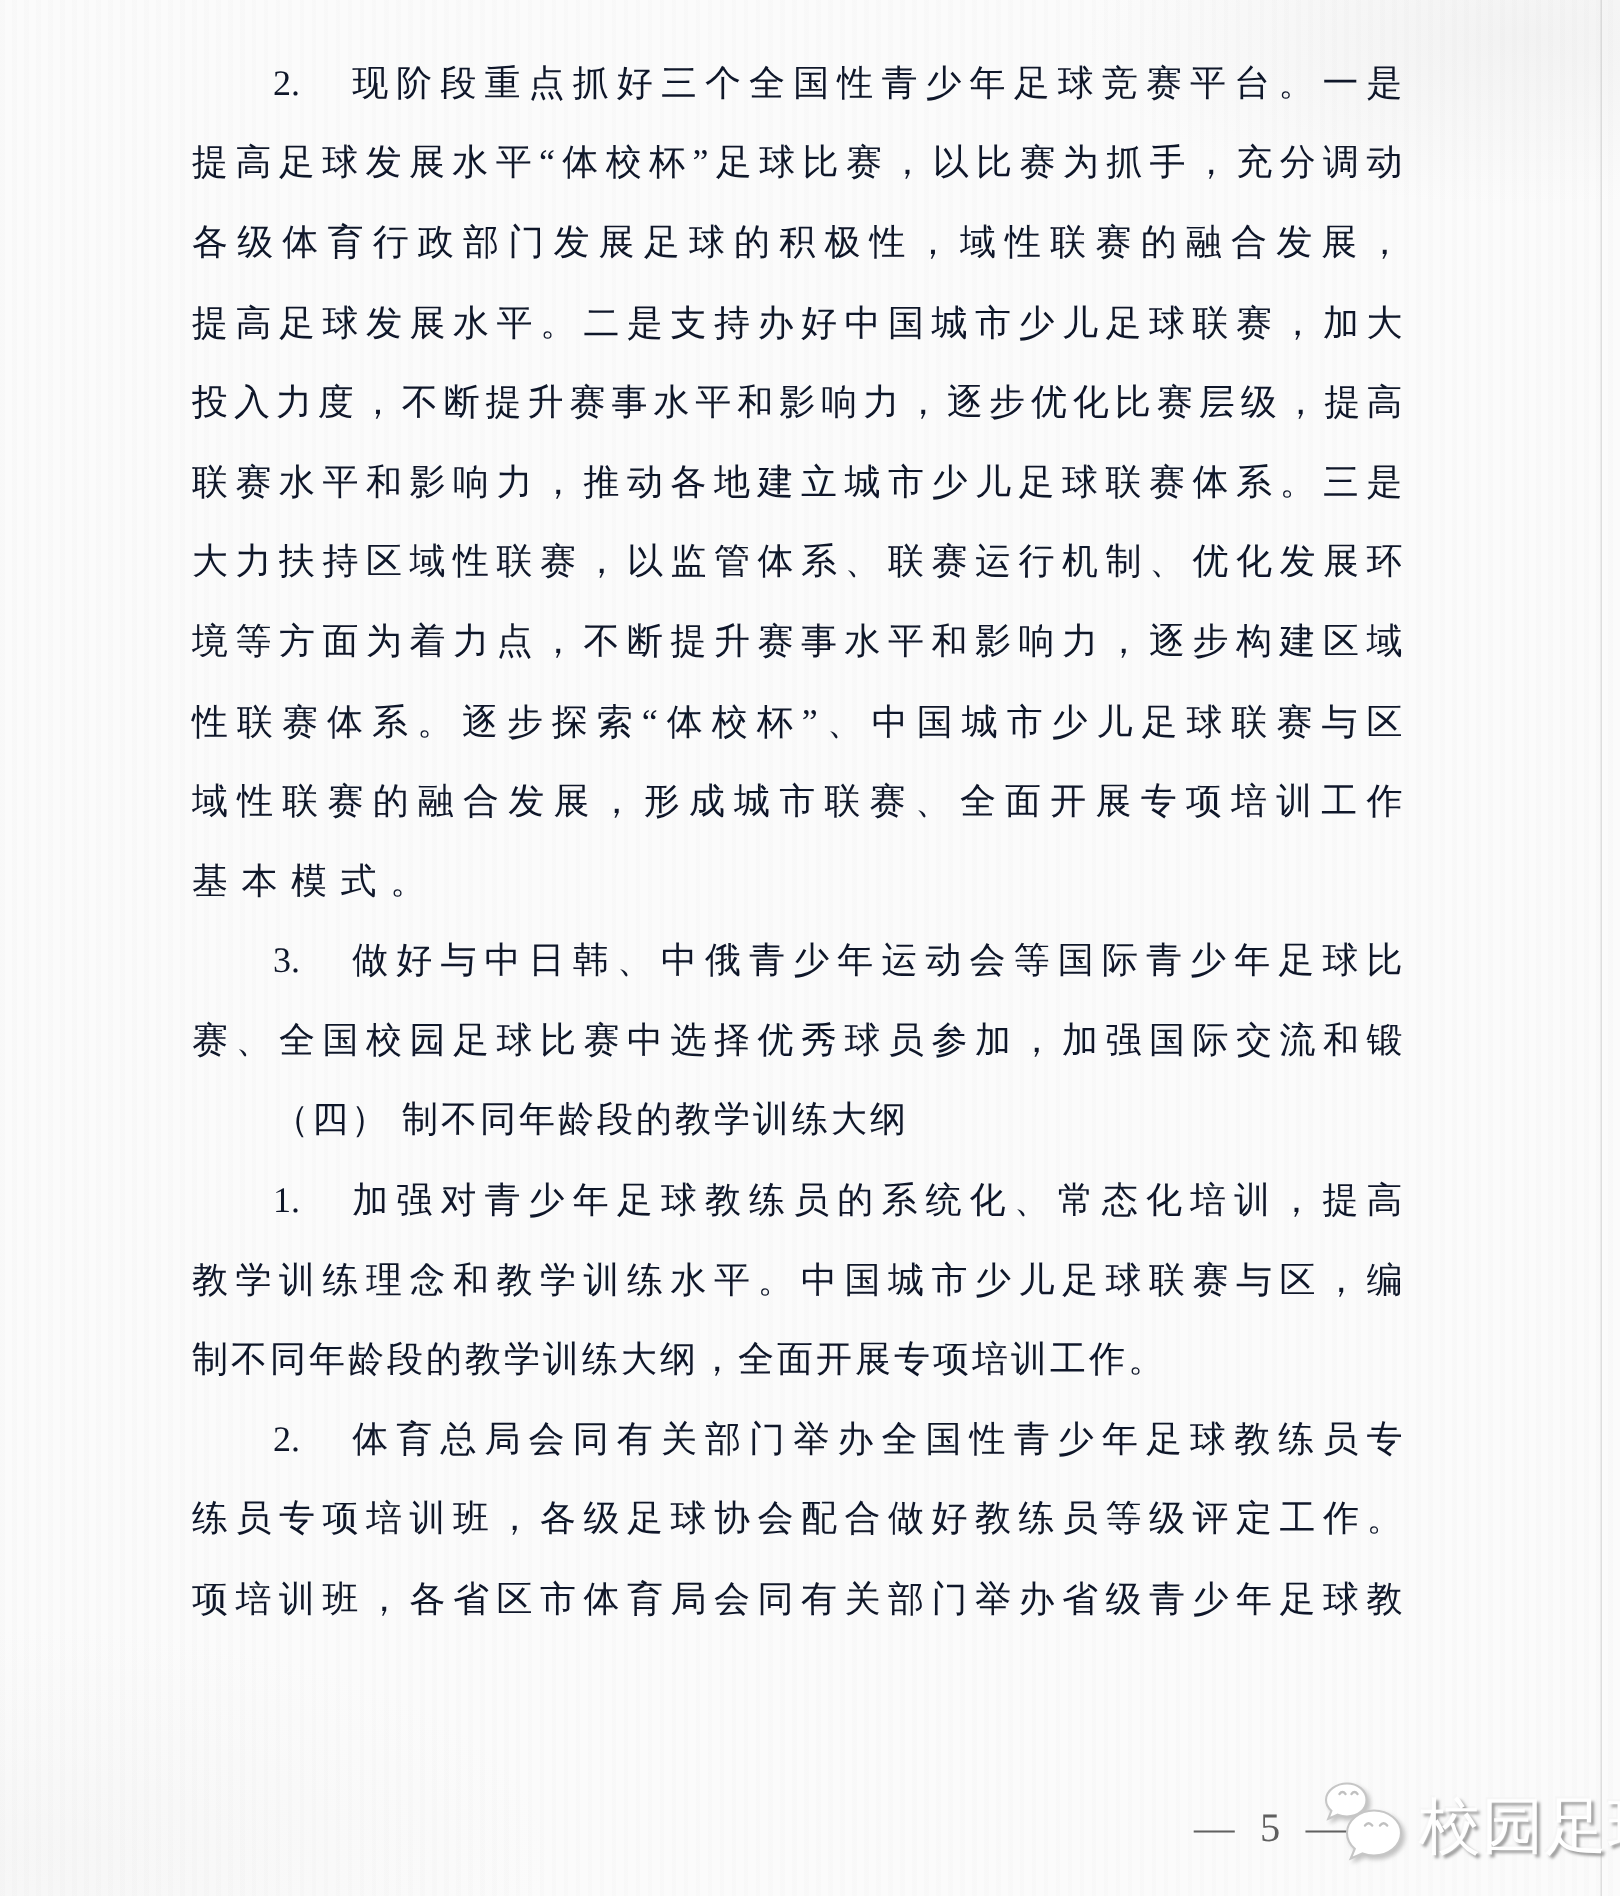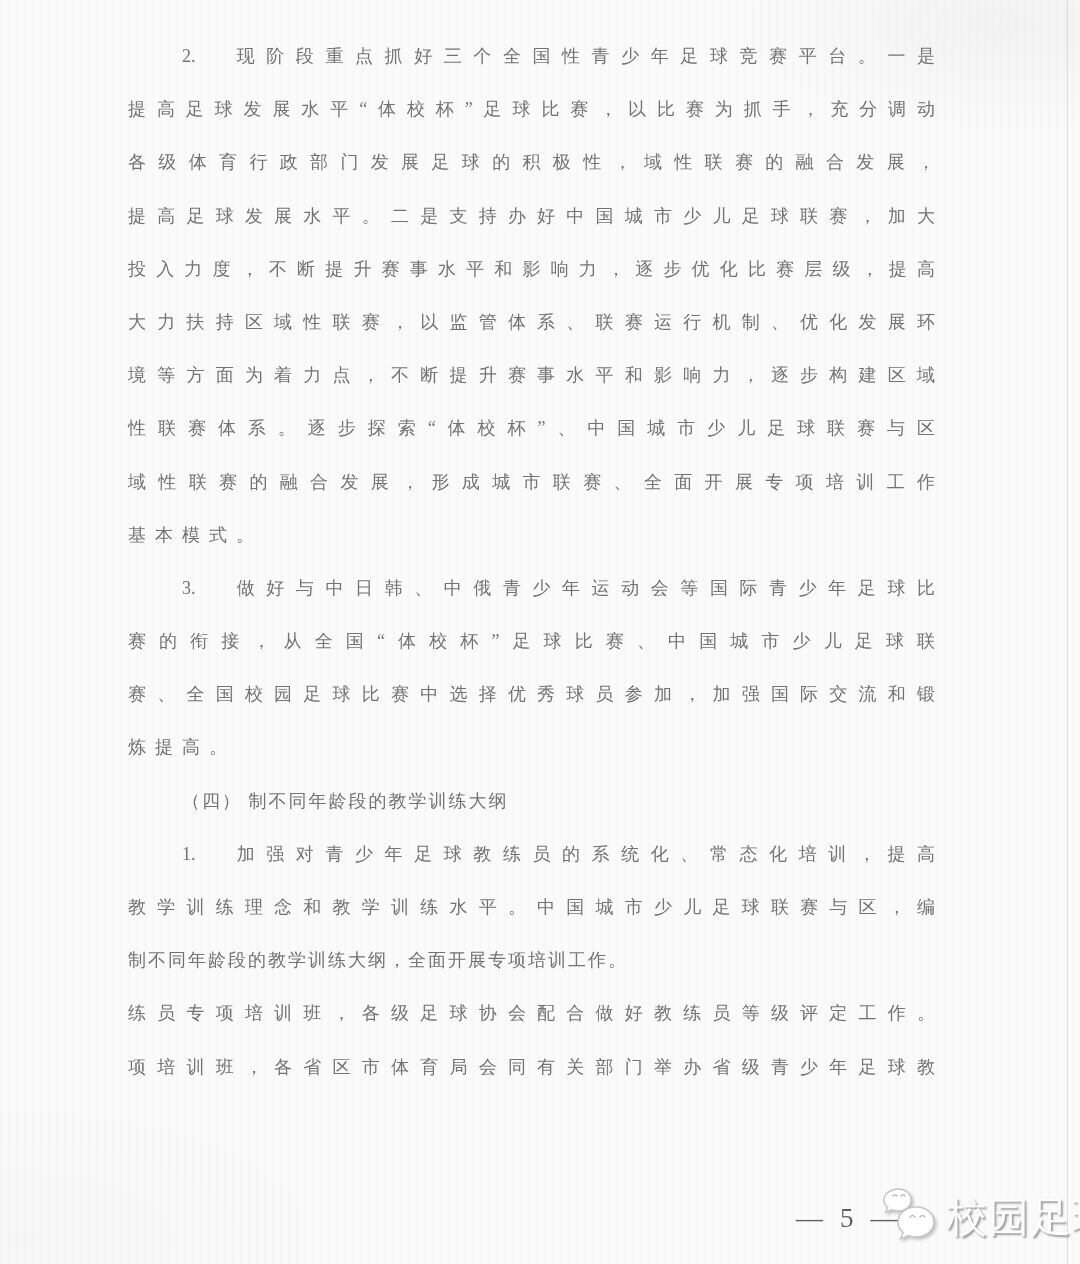--- a/index.html
+++ b/index.html
@@ -17,22 +17,22 @@
       radial-gradient(420px 160px at 94% 2%, rgba(190,190,190,0.14), rgba(190,190,190,0) 70%),
       radial-gradient(500px 220px at 2% 98%, rgba(205,205,205,0.10), rgba(205,205,205,0) 70%),
       repeating-linear-gradient(90deg, rgba(120,120,120,0.018) 0 3px, rgba(255,255,255,0) 3px 8px);
   }
   .scan-edge{
     position:absolute;top:0;right:12px;width:1px;height:100%;
     background:rgba(170,170,170,0.35);pointer-events:none;
   }
   .doc-body{
     position:absolute;left:128px;top:30px;width:807px;
-    color:#737373;
-    font-size:18px;
+    color:#0f172a;
+    font-size:24px;
   }
   .line{
     height:53.2px;line-height:53.2px;
     white-space:nowrap;
     letter-spacing:2px;
   }
   .line.justify{
     letter-spacing:0;
     text-align:justify;
     text-align-last:justify;
@@ -70,33 +70,33 @@
 
 <div class="scan-texture"></div>
 <div class="scan-edge"></div>
 
 <div class="doc-body">
     <div class="line indent justify">2.　现阶段重点抓好三个全国性青少年足球竞赛平台。一是</div>
     <div class="line justify">提高足球发展水平“体校杯”足球比赛，以比赛为抓手，充分调动</div>
     <div class="line justify">各级体育行政部门发展足球的积极性，域性联赛的融合发展，</div>
     <div class="line justify">提高足球发展水平。二是支持办好中国城市少儿足球联赛，加大</div>
     <div class="line justify">投入力度，不断提升赛事水平和影响力，逐步优化比赛层级，提高</div>
+    <div class="line justify">联赛水平和影响力，推动各地建立城市少儿足球联赛体系。三是</div>
     <div class="line justify">大力扶持区域性联赛，以监管体系、联赛运行机制、优化发展环</div>
     <div class="line justify">境等方面为着力点，不断提升赛事水平和影响力，逐步构建区域</div>
     <div class="line justify">性联赛体系。逐步探索“体校杯”、中国城市少儿足球联赛与区</div>
     <div class="line justify">域性联赛的融合发展，形成城市联赛、全面开展专项培训工作</div>
     <div class="line spread">基本模式。</div>
     <div class="line indent justify">3.　做好与中日韩、中俄青少年运动会等国际青少年足球比</div>
-    <div class="line justify">赛的衔接，从全国“体校杯”足球比赛、中国城市少儿足球联</div>
     <div class="line justify">赛、全国校园足球比赛中选择优秀球员参加，加强国际交流和锻</div>
-    <div class="line spread">炼提高。</div>
     <div class="line indent">（四） 制不同年龄段的教学训练大纲</div>
     <div class="line indent justify">1.　加强对青少年足球教练员的系统化、常态化培训，提高</div>
     <div class="line justify">教学训练理念和教学训练水平。中国城市少儿足球联赛与区，编</div>
     <div class="line">制不同年龄段的教学训练大纲，全面开展专项培训工作。</div>
+    <div class="line indent justify">2.　体育总局会同有关部门举办全国性青少年足球教练员专</div>
     <div class="line justify">练员专项培训班，各级足球协会配合做好教练员等级评定工作。</div>
     <div class="line justify">项培训班，各省区市体育局会同有关部门举办省级青少年足球教</div>
   </div>
 
 <div class="footer">
   <span class="dash">—</span>
   <span>5</span>
   <span class="dash">—</span>
 </div>
 

